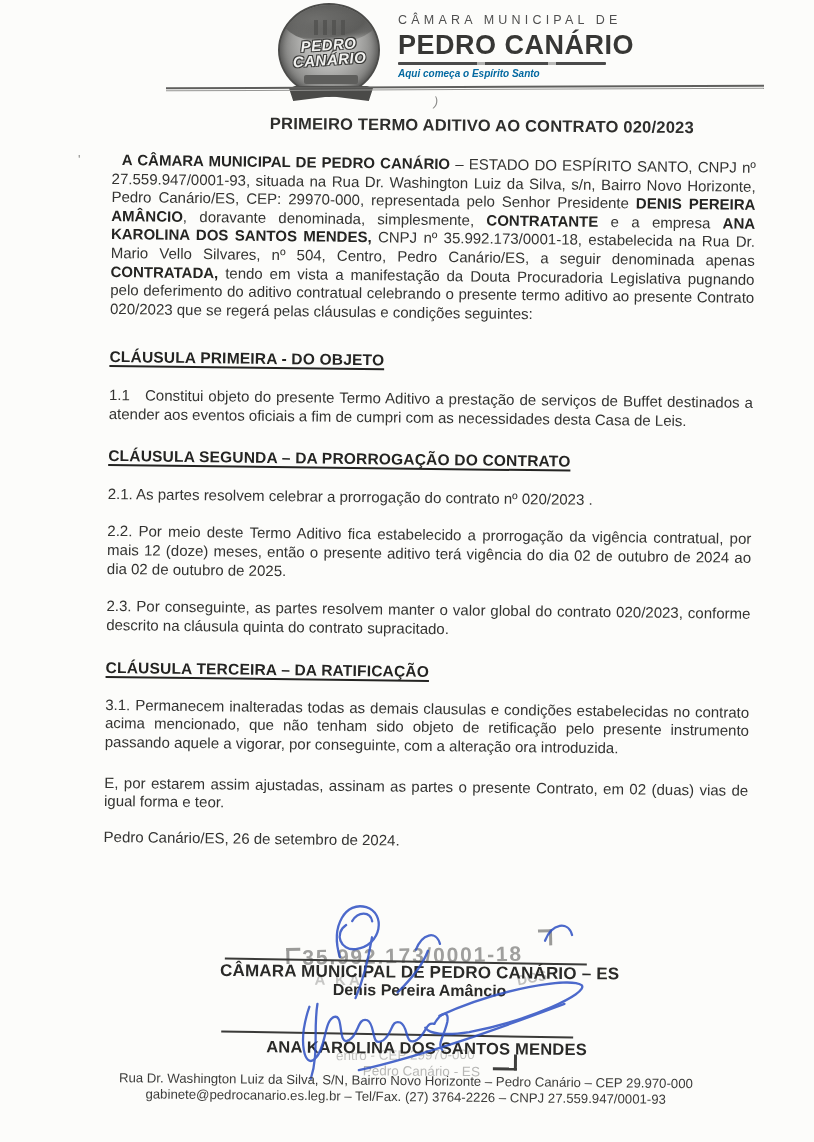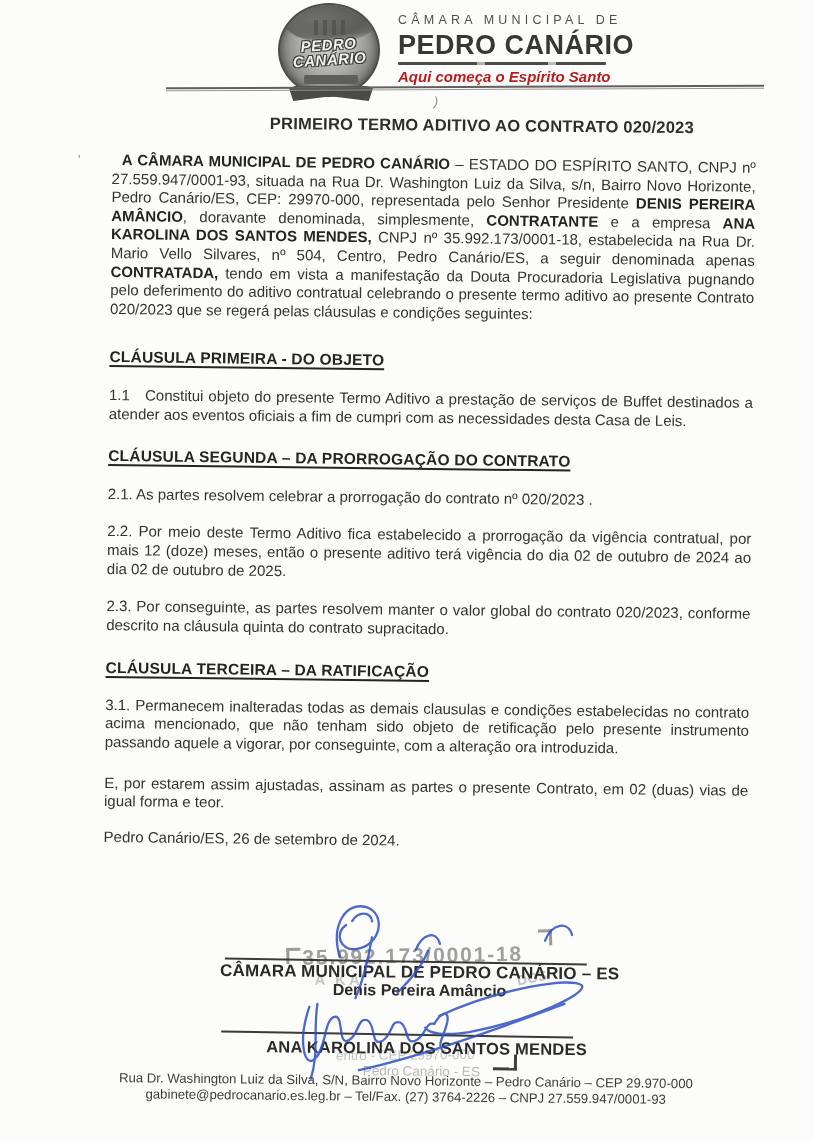--- a/index.html
+++ b/index.html
@@ -24,21 +24,21 @@
     text-shadow:-1px -1px 0 #3c3c3a,1px -1px 0 #3c3c3a,-1px 1px 0 #3c3c3a,1px 1px 0 #3c3c3a;
     transform:rotate(-4deg);}
   .seal-band{position:absolute;left:24px;bottom:11px;width:54px;height:9px;background:#5e5e5c;border-radius:2px;}
   .seal-ribbon{position:absolute;left:13px;bottom:0;width:84px;height:15px;background:#4a4a48;
     clip-path:polygon(0 15%,7% 0,93% 0,100% 15%,95% 100%,50% 68%,5% 100%);}
   .hdr-text{margin-left:12px;width:215px;}
   .org-small{margin-top:10px;font-size:12.5px;letter-spacing:4.2px;color:#4f4f4f;white-space:nowrap;}
   .org-large{margin-top:3px;font-size:27px;font-weight:800;letter-spacing:.5px;color:#373735;white-space:nowrap;}
   .org-rule{margin-top:1px;width:208px;height:3px;border-radius:1px;
     background:linear-gradient(90deg,#4a4a4a 0 38%,#b0b0ae 38% 42%,#4a4a4a 42% 72%,#b8b8b6 72% 76%,#4a4a4a 76% 100%);}
-  .tagline{margin-top:3px;font-style:italic;font-weight:600;font-size:15px;color:#b91c1c;white-space:nowrap;}
+  .tagline{margin-top:3px;font-style:italic;font-weight:600;font-size:10px;color:#0369a1;white-space:nowrap;}
   .hdr-rule{position:absolute;left:166px;top:86px;width:598px;height:4px;
     border-top:2px solid #5f5f5d;border-bottom:1px solid #969694;transform:rotate(-0.25deg);}
 
   
   .title{position:absolute;left:270px;top:114px;margin:0;font-size:16.5px;font-weight:700;
     letter-spacing:.2px;color:#2e2e2c;white-space:nowrap;transform:rotate(0.55deg);transform-origin:0 0;}
   .bodytext{position:absolute;left:112px;top:151px;width:644px;font-size:15px;line-height:18.6px;
     text-align:justify;color:#333331;transform:rotate(0.7deg);transform-origin:0 0;}
   .bodytext p{margin:0;}
   .intro{text-indent:10px;}

